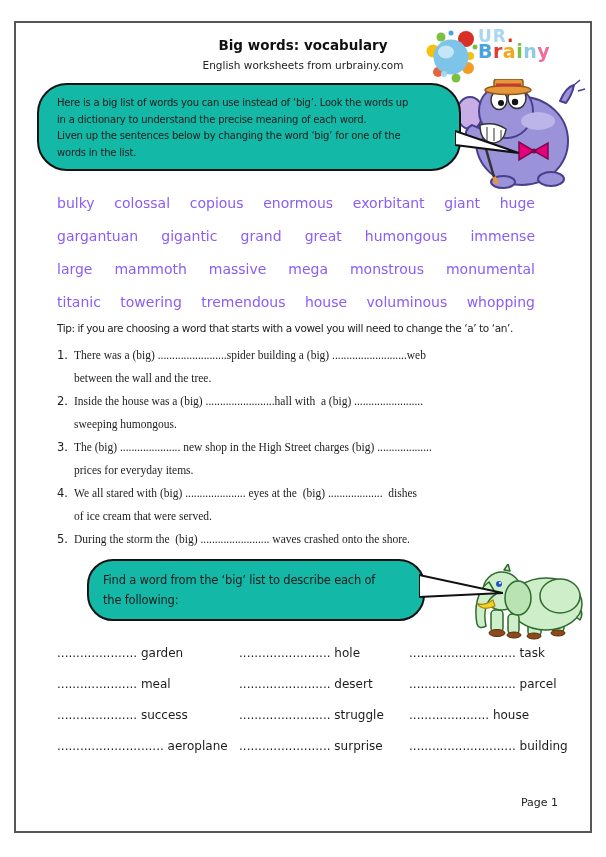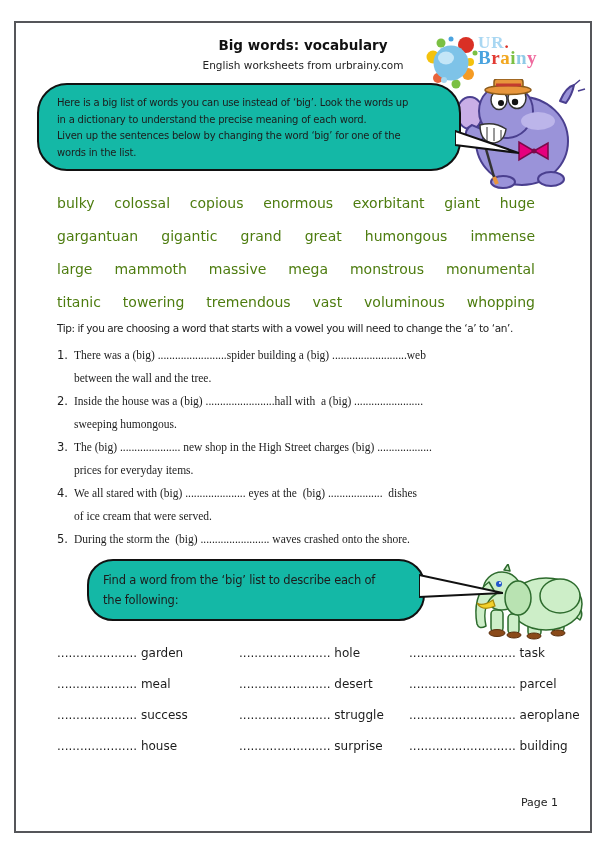--- a/index.html
+++ b/index.html
@@ -15,21 +15,21 @@
     box-shadow:0 3px 0 #9e9e9e;
     overflow:hidden;
   }
 
   
   .header { text-align:center; padding-top:14px; }
   .title { font-size:13.5px; font-weight:bold; color:#111;text-align:center; }
   .subtitle { font-size:10.5px; margin-top:6px; color:#222; }
 
   
-  .logo { position:absolute; top:10px; right:22px; width:142px; height:58px;font-family:Liberation Serif, serif; }
+  .logo { position:absolute; top:4px; right:22px; width:142px; height:58px; }
   .logo svg { position:absolute; left:0; top:3px; }
   .logo-text { position:absolute; left:52px; top:1px; line-height:1; }
   .logo-ur { font-size:17px; font-weight:800; color:#a9d7f2; letter-spacing:1px;
              text-shadow:0 0 2px #fff, 0 0 1px #fff; }
   .logo-ur-dot { color:#d93025; font-size:17px; font-weight:800; }
   .logo-brainy { margin-top:-3px; font-size:19px; font-weight:800; letter-spacing:0.5px;
                  text-shadow:0 0 2px #fff, 0 0 1px #fff; }
   .lb0{color:#4aa3df;} .lb1{color:#e23b33;} .lb2{color:#f2a71f;}
   .lb3{color:#7bc043;} .lb4{color:#8ecae6;} .lb5{color:#ef6a9e;}
 
@@ -41,21 +41,21 @@
               font-size:11.5px; letter-spacing:-0.2px; line-height:20px; }
   .tail { position:absolute; }
   .tail-1 { right:-60px; top:42px; }
   .tail-2 { right:-80px; top:12px; }
 
   
   .purple-elephant { position:absolute; right:2px; top:56px; z-index:1; }
   .green-elephant  { position:absolute; right:4px; top:541px; z-index:1; }
 
   
-  .words { margin:15px 0 0 41px; width:478px; font-size:14px; color:#4d7c0f;text-align:center; }
+  .words { margin:15px 0 0 41px; width:478px; font-size:14px; color:#8b5cf6;text-align:center; }
   .word-row { display:flex; justify-content:space-between; height:33px; align-items:center; }
 
   
   .tip { margin:4px 0 0 41px; font-size:10.5px; letter-spacing:-0.4px; color:#222; }
 
   
   .sentences { margin:10px 30px 0 41px; font-size:11.5px; line-height:23px; color:#1c1c1c; }
   .sentence { display:flex; }
   .s-num { width:17px; flex:none; }
   .s-text div { white-space:pre;font-family:Liberation Serif, serif; }
@@ -168,21 +168,21 @@
       <span>mammoth</span>
       <span>massive</span>
       <span>mega</span>
       <span>monstrous</span>
       <span>monumental</span>
     </div>
     <div class="word-row">
       <span>titanic</span>
       <span>towering</span>
       <span>tremendous</span>
-      <span>vast</span>
+      <span>house</span>
       <span>voluminous</span>
       <span>whopping</span>
     </div>
   </div>
 
   <div class="tip">Tip: if you are choosing a word that starts with a vowel you will need to change the ‘a’ to ‘an’.</div>
 
   <div class="sentences">
     <div class="sentence">
       <span class="s-num">1.</span>
@@ -255,21 +255,21 @@
 
   <div class="fill-grid">
     <div class="fill-cell">..................... garden</div>
     <div class="fill-cell">........................ hole</div>
     <div class="fill-cell">............................ task</div>
     <div class="fill-cell">..................... meal</div>
     <div class="fill-cell">........................ desert</div>
     <div class="fill-cell">............................ parcel</div>
     <div class="fill-cell">..................... success</div>
     <div class="fill-cell">........................ struggle</div>
+    <div class="fill-cell">..................... house</div>
     <div class="fill-cell">............................ aeroplane</div>
-    <div class="fill-cell">..................... house</div>
     <div class="fill-cell">........................ surprise</div>
     <div class="fill-cell">............................ building</div>
   </div>
 
   <div class="page-number">Page 1</div>
 
 </div>
 
 </body></html>

